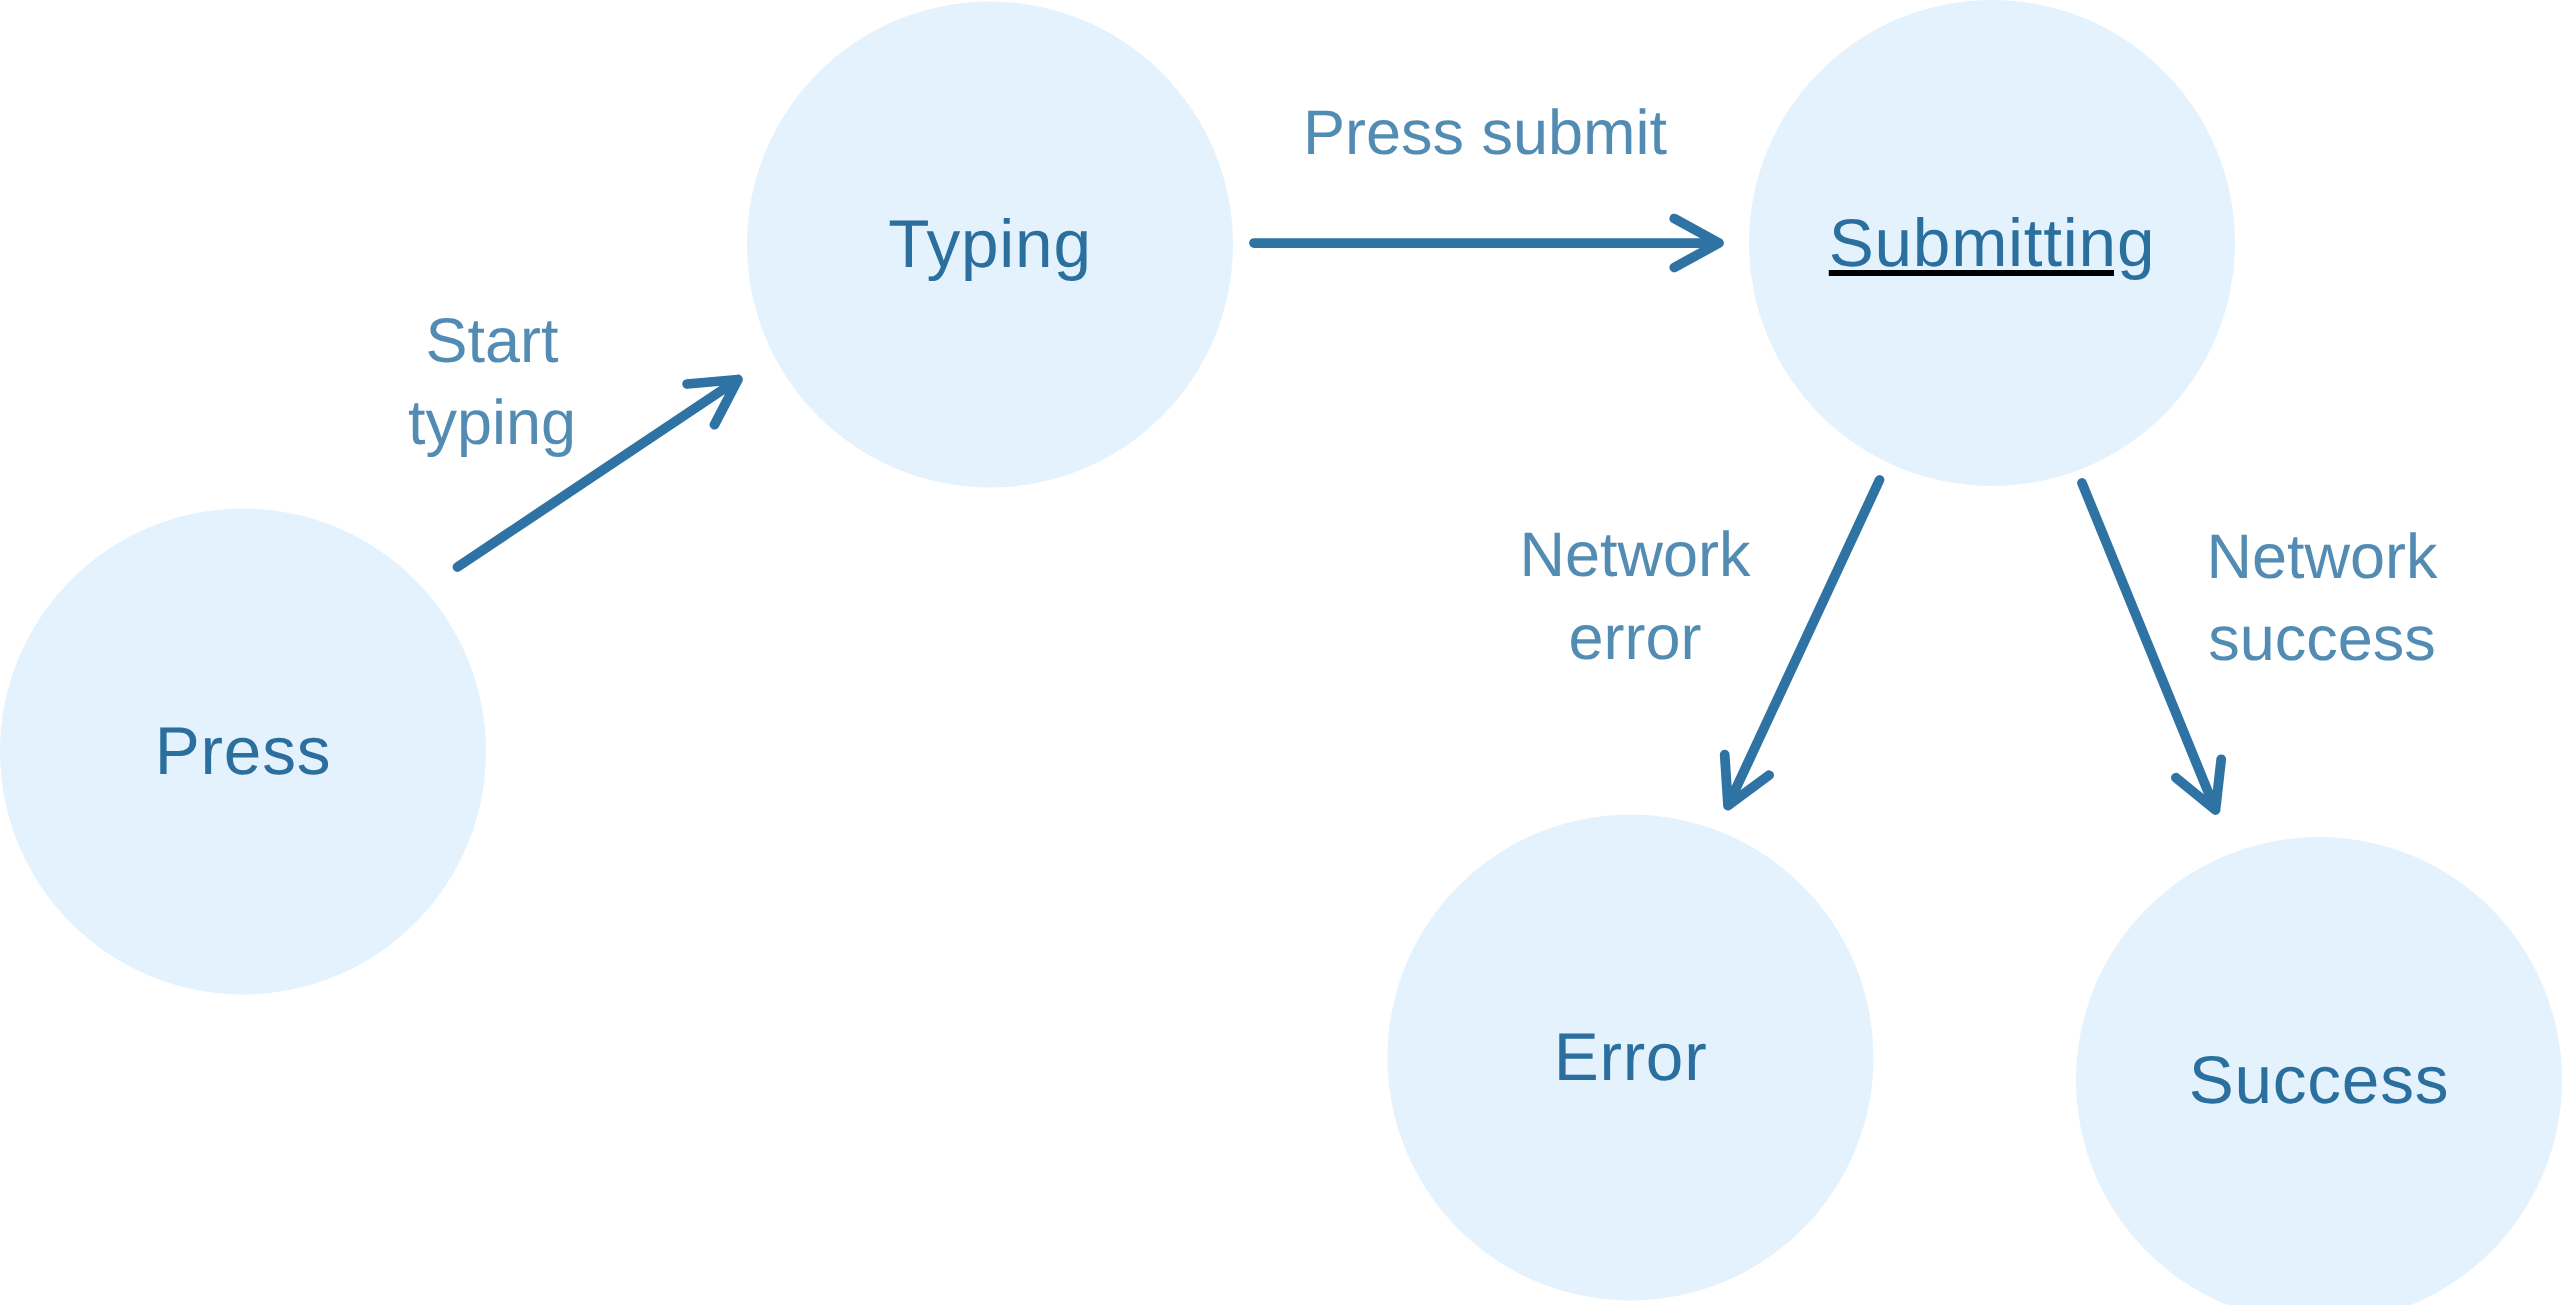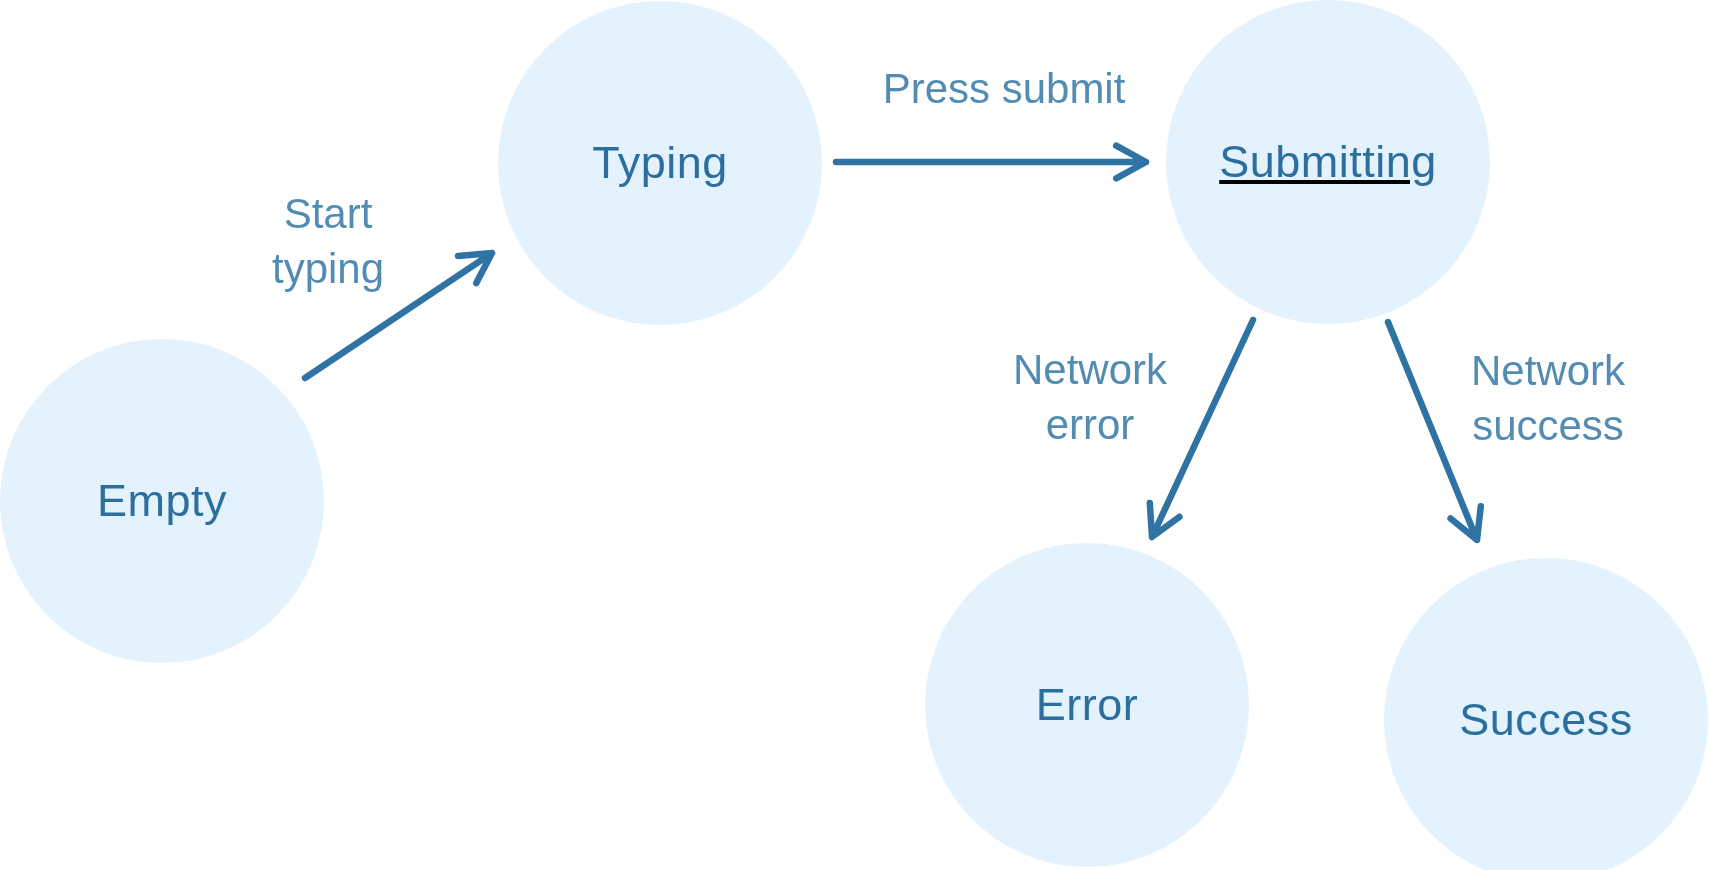--- a/index.html
+++ b/index.html
@@ -28,41 +28,41 @@
 
 <div class="canvas" style="--node-fill: #E3F2FD; --node-text: #2B6F9E; --arrow: #2E73A3; --label: #2E73A3;">
   <svg class="edges" id="edges" viewBox="0 0 1710 870" xmlns="http://www.w3.org/2000/svg">
       <path d="M 305 378 L 492 253 M 458.1 256.0 L 492 253 L 476.3 283.1" class="edge"></path>
       <path d="M 836 162 L 1146 162 M 1116.2 145.7 L 1146 162 L 1116.2 178.3" class="edge"></path>
       <path d="M 1253 320 L 1152 537 M 1179.4 516.8 L 1152 537 L 1149.8 503.1" class="edge"></path>
       <path d="M 1388 322 L 1477 540 M 1480.8 506.2 L 1477 540 L 1450.6 518.5" class="edge"></path>
     </svg>
   <div id="nodes">
       <div class="node" style="left: 0px; top: 339px; width: 324px; height: 324px;">
-        <span>Empty</span>
+        <span>Press</span>
       </div>
       <div class="node" style="left: 498px; top: 1px; width: 324px; height: 324px;">
         <span>Typing</span>
       </div>
       <div class="node" style="left: 1166px; top: 0px; width: 324px; height: 324px; text-decoration: underline;">
         <span>Submitting</span>
       </div>
       <div class="node" style="left: 925px; top: 543px; width: 324px; height: 324px;">
         <span>Error</span>
       </div>
       <div class="node" style="left: 1384px; top: 558px; width: 324px; height: 324px;">
         <span>Success</span>
       </div>
     </div>
   <div id="labels">
-      <div class="edge-label" style="left: 328px; top: 241px;">
+      <div class="edge-label" style="left: 328px; top: 254px;">
         <span style="display: block;">Start</span>
         <span style="display: block;">typing</span>
       </div>
-      <div class="edge-label" style="left: 990px; top: 88px; margin-left: 14px;">
+      <div class="edge-label" style="left: 990px; top: 88px;">
         <span style="display: block;">Press submit</span>
       </div>
       <div class="edge-label" style="left: 1090px; top: 397px;">
         <span style="display: block;">Network</span>
         <span style="display: block;">error</span>
       </div>
       <div class="edge-label" style="left: 1548px; top: 398px;">
         <span style="display: block;">Network</span>
         <span style="display: block;">success</span>
       </div>

